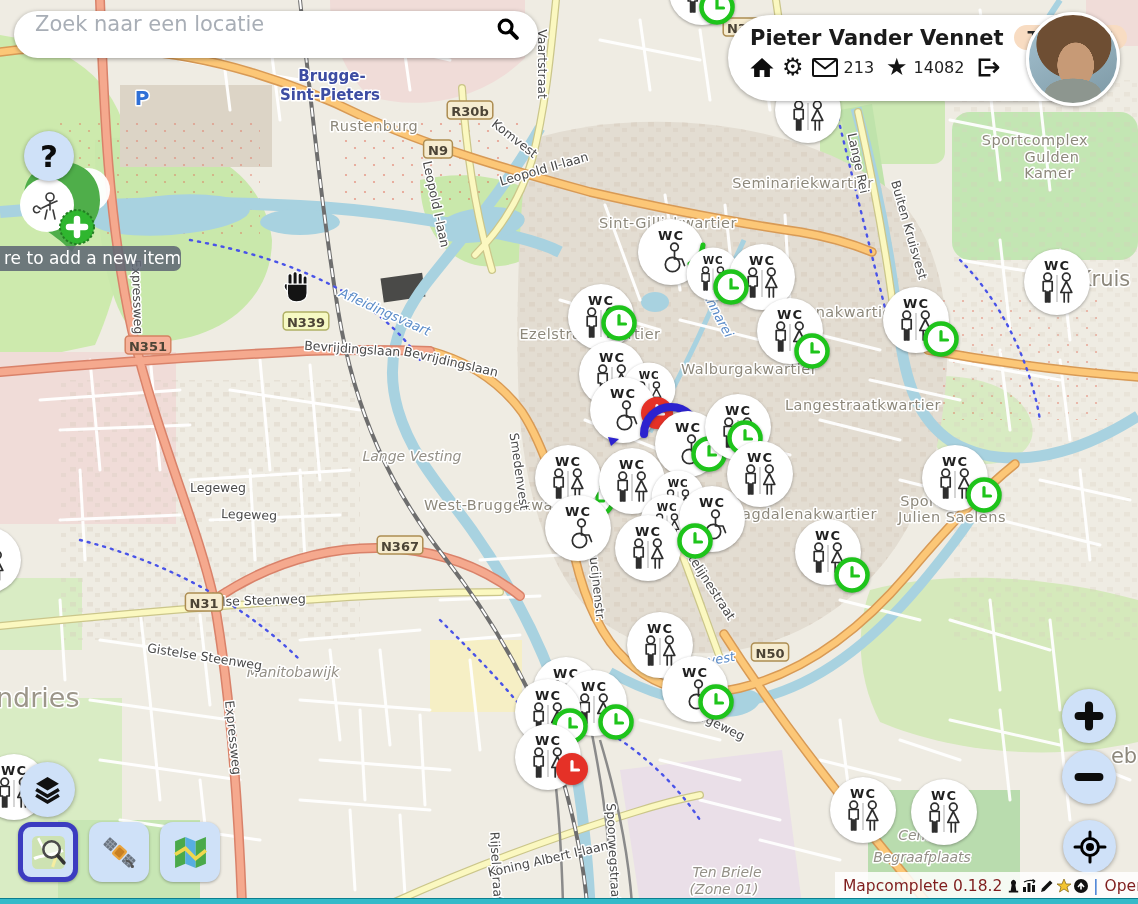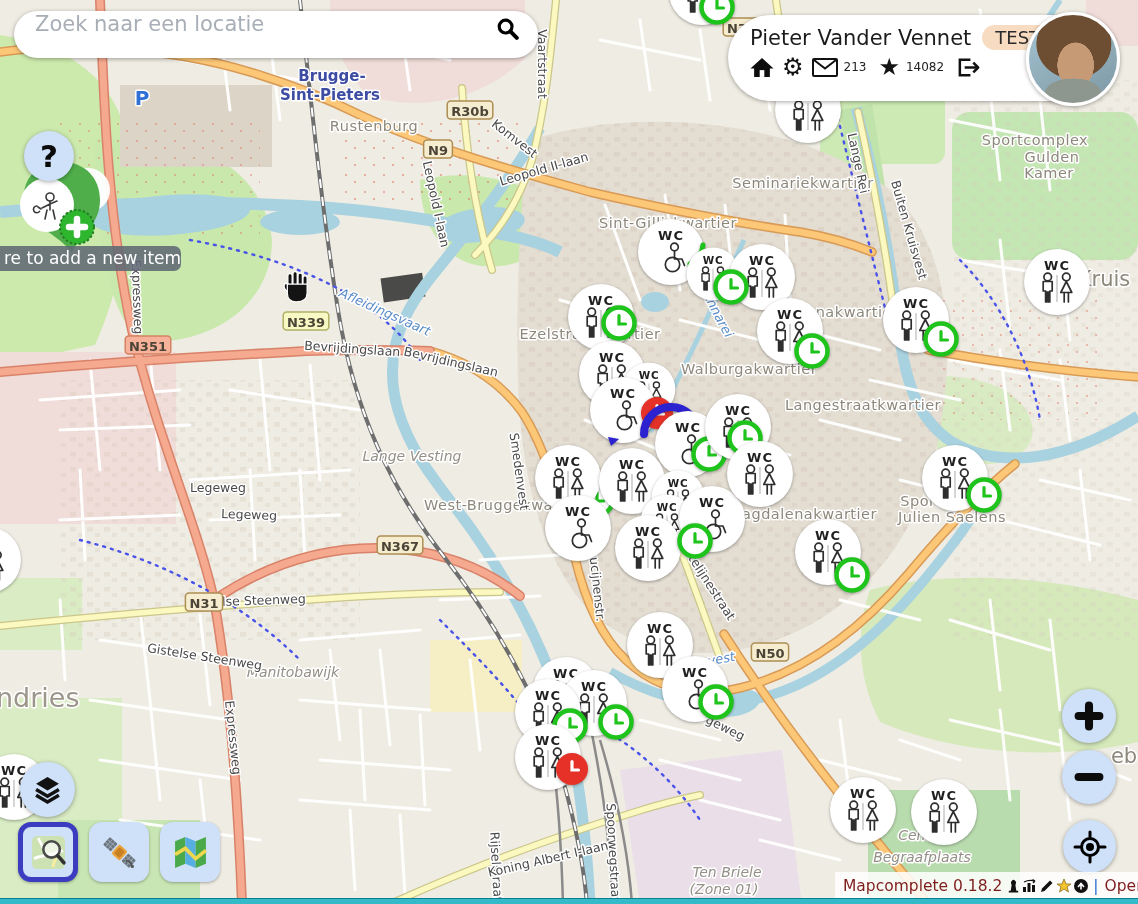--- a/index.html
+++ b/index.html
@@ -36,26 +36,26 @@
 
   .search-bar{left:14px;top:11px;width:524px;height:47px;background:#fff;border-radius:24px;
     display:flex;align-items:flex-start;padding:0 12px 0 19px;box-sizing:border-box;}
   .search-bar input{flex:1;border:0;outline:0;background:transparent;font-size:21px;color:#333;
     font-family:"DejaVu Sans","Liberation Sans",sans-serif;}
   .search-bar input::placeholder{color:#a8aeb6;}
   .search-btn{width:36px;height:36px;display:flex;align-items:center;justify-content:center;cursor:pointer;background:none;border:0;}
 
   .user-panel{left:728px;top:15px;width:376px;height:86px;background:#fff;border-radius:43px;
     padding:10px 40px 0 22px;box-sizing:border-box;}
-  .up-row1{display:flex;align-items:center;gap:11px;}
+  .up-row1{display:flex;align-items:center;gap:11px;font-weight:bold;}
   .up-name{font-size:21px;color:#1b1b1b;white-space:nowrap;}
   .up-badge{background:#f8dcc2;color:#2b2b2b;font-size:18px;padding:2px 13px;border-radius:999px;}
   .up-row2{display:flex;align-items:center;gap:8px;margin-top:5px;}
   .up-row2 .glyph{font-size:24px;color:#141414;line-height:1;}
-  .up-cnt{font-size:12px;color:#222;margin-left:-2px;margin-right:4px;}
+  .up-cnt{font-size:16px;color:#222;margin-left:-2px;margin-right:4px;}
   .pi{display:inline-flex;align-items:center;cursor:pointer;}
   .avatar{left:1026px;top:12px;width:94px;height:94px;border-radius:50%;border:3px solid #fff;
     box-shadow:0 1px 4px rgba(0,0,0,.35);box-sizing:border-box;cursor:pointer;overflow:hidden;
     background:
       radial-gradient(ellipse 32% 16% at 50% 88%, #8d968f 98%, transparent),
       radial-gradient(ellipse 21% 26% at 53% 57%, #c79a76 98%, transparent),
       radial-gradient(ellipse 43% 40% at 51% 33%, #6e4e33 98%, transparent),
       linear-gradient(150deg,#a5c3d2,#7d98a4);}
 
   .help-btn{left:24px;top:131px;width:50px;height:50px;font-size:31px;font-weight:bold;color:#0b0b0b;}

